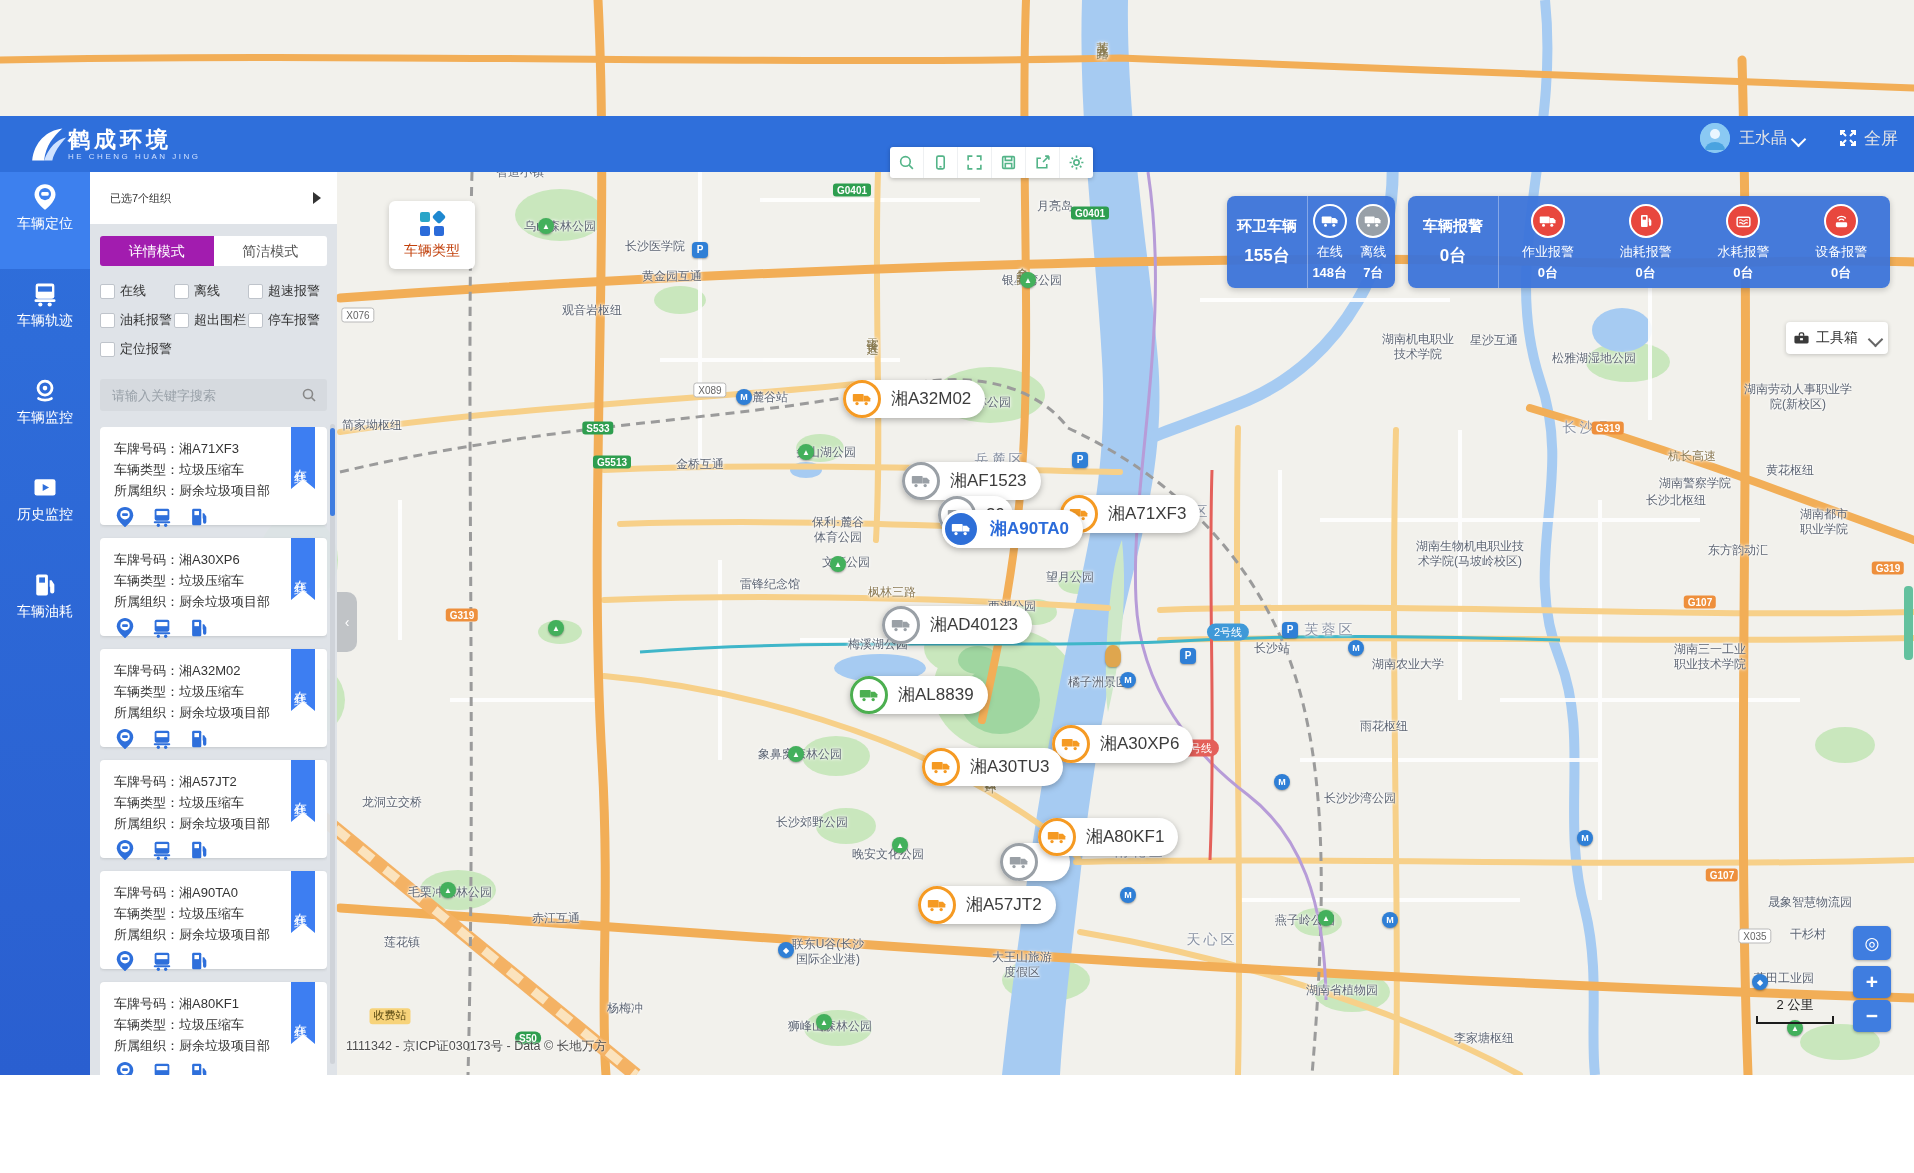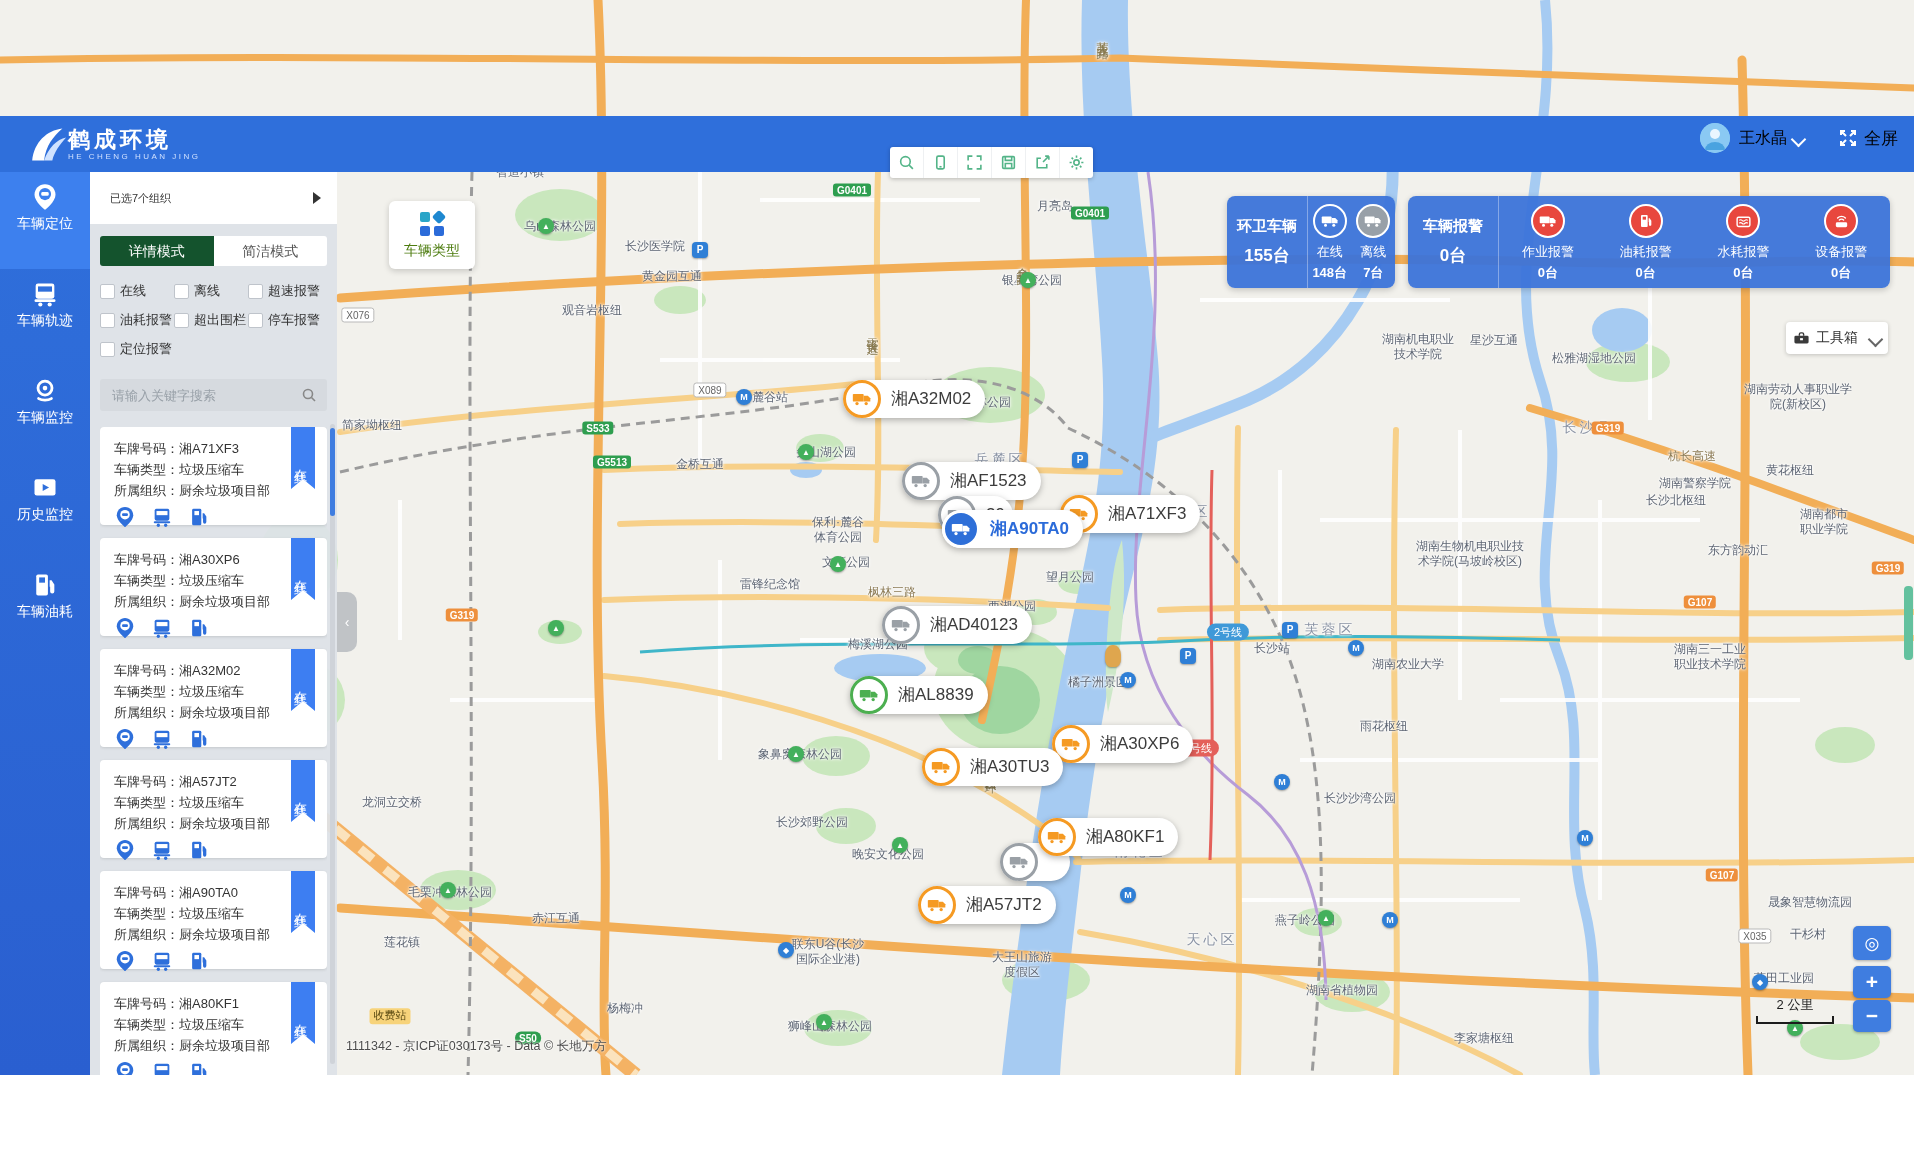--- a/index.html
+++ b/index.html
@@ -72,21 +72,21 @@
   #logo .t1{color:#fff;font-size:22px;font-weight:bold;letter-spacing:4px;line-height:24px;}
   #logo .t2{color:#cfe0ff;font-size:8px;letter-spacing:2.5px;}
   #nav{position:absolute;left:295px;top:0;height:56px;display:flex;z-index:1;}
   .nav-item{height:56px;line-height:56px;padding:0 26px;color:#fff;font-size:17px;cursor:pointer;}
   .nav-item.active{background:#2256c9;}
   #map-toolbar{position:absolute;left:890px;top:31px;height:31px;background:#fff;border-radius:3px;
                box-shadow:0 1px 4px rgba(0,0,0,.25);display:flex;z-index:2;}
   .tool-cell{width:33px;height:31px;display:flex;align-items:center;justify-content:center;cursor:pointer;
              border-left:1px solid #eef0f2;color:#53b488;}
   .tool-cell:first-child{border-left:none;}
-  #user-area{position:absolute;right:16px;top:0;height:44px;display:flex;align-items:center;color:#000000;}
+  #user-area{position:absolute;right:16px;top:0;height:44px;display:flex;align-items:center;color:#e5e5e5;}
   #avatar{width:30px;height:30px;border-radius:50%;background:#8ac9f3;overflow:hidden;margin-right:9px;}
   #user-name{font-size:16px;}
   .chev{margin:2px 0 0 6px;width:9px;height:9px;border-right:2px solid #fff;border-bottom:2px solid #fff;
         transform:rotate(45deg);display:inline-block;}
   #fullscreen{display:flex;align-items:center;margin-left:34px;cursor:pointer;font-size:17px;}
   #fullscreen svg{margin-right:6px;}
   
   #sidebar{position:absolute;left:0;top:172px;width:90px;height:903px;background:linear-gradient(#2f6fdb,#2a5fd0);
            z-index:11;color:#fff;--hole:#2f6fdb;}
   .side-item{height:86px;padding-top:11px;text-align:center;cursor:pointer;}
@@ -95,21 +95,21 @@
   
   #panel{position:absolute;left:90px;top:172px;width:247px;height:903px;z-index:10;
          background:rgba(222,226,231,0.93);overflow:hidden;}
   #org-header{height:52px;background:#fff;display:flex;align-items:center;justify-content:space-between;
               padding:0 16px 0 20px;font-size:11px;color:#333;cursor:pointer;}
   .tri-right{width:0;height:0;border-left:8px solid #333;border-top:6px solid transparent;
              border-bottom:6px solid transparent;}
   #panel-body{padding:12px 10px 0 10px;}
   #mode-tabs{display:flex;height:30px;border-radius:3px;overflow:hidden;margin-bottom:16px;}
   .mode-tab{flex:1;text-align:center;line-height:30px;font-size:14px;background:#fff;color:#555;cursor:pointer;}
-  .mode-tab.active{background:#14532d;color:#fff;}
+  .mode-tab.active{background:#a21caf;color:#fff;}
   #filters{display:flex;flex-wrap:wrap;margin-bottom:10px;}
   .filter{width:74px;font-size:13px;color:#333;margin-bottom:11px;display:flex;align-items:center;cursor:pointer;}
   .cbox{width:13px;height:13px;background:#fff;border:1px solid #bfc4cb;border-radius:2px;margin-right:5px;flex:none;}
   #search-box{height:32px;background:#d6dadf;border-radius:3px;display:flex;align-items:center;
               padding:0 10px;margin-bottom:16px;}
   #search-box input{flex:1;background:transparent;border:none;outline:none;font-size:13px;color:#333;
                     font-family:inherit;}
   #search-box input::placeholder{color:#98a0a8;}
   #cards{overflow:hidden;height:660px;}
   .vcard{position:relative;background:#fff;border-radius:4px;box-shadow:0 1px 3px rgba(0,0,0,.12);
@@ -138,21 +138,21 @@
                  display:flex;align-items:center;justify-content:center;color:#fff;}
   .stat-item .ic.online{background:transparent;}
   .stat-item .ic.offline{background:#98a0a8;}
   .stat-item .ic.red{background:#e8473e;}
   .stat-item .l{font-size:13px;margin-top:5px;}
   .stat-item .n{font-size:13px;font-weight:bold;margin-top:3px;}
   
   #vehicle-type-btn{position:absolute;left:389px;top:201px;width:86px;height:68px;background:#fff;border-radius:6px;
                     box-shadow:0 2px 6px rgba(0,0,0,.18);z-index:5;text-align:center;cursor:pointer;padding-top:8px;
                     box-sizing:border-box;}
-  #vehicle-type-btn .lbl{font-size:14px;color:#4d7c0f;margin-top:3px;}
+  #vehicle-type-btn .lbl{font-size:14px;color:#c2410c;margin-top:3px;}
   #toolbox-btn{position:absolute;left:1786px;top:322px;width:102px;height:32px;background:#fff;border-radius:4px;
                box-shadow:0 1px 4px rgba(0,0,0,.2);z-index:5;display:flex;align-items:center;cursor:pointer;
                justify-content:center;gap:6px;font-size:14px;color:#333;}
   #toolbox-btn .chev{border-color:#666;}
   svg{display:block;}
 </style>
 </head>
 <body>
 
 <div id="map">

